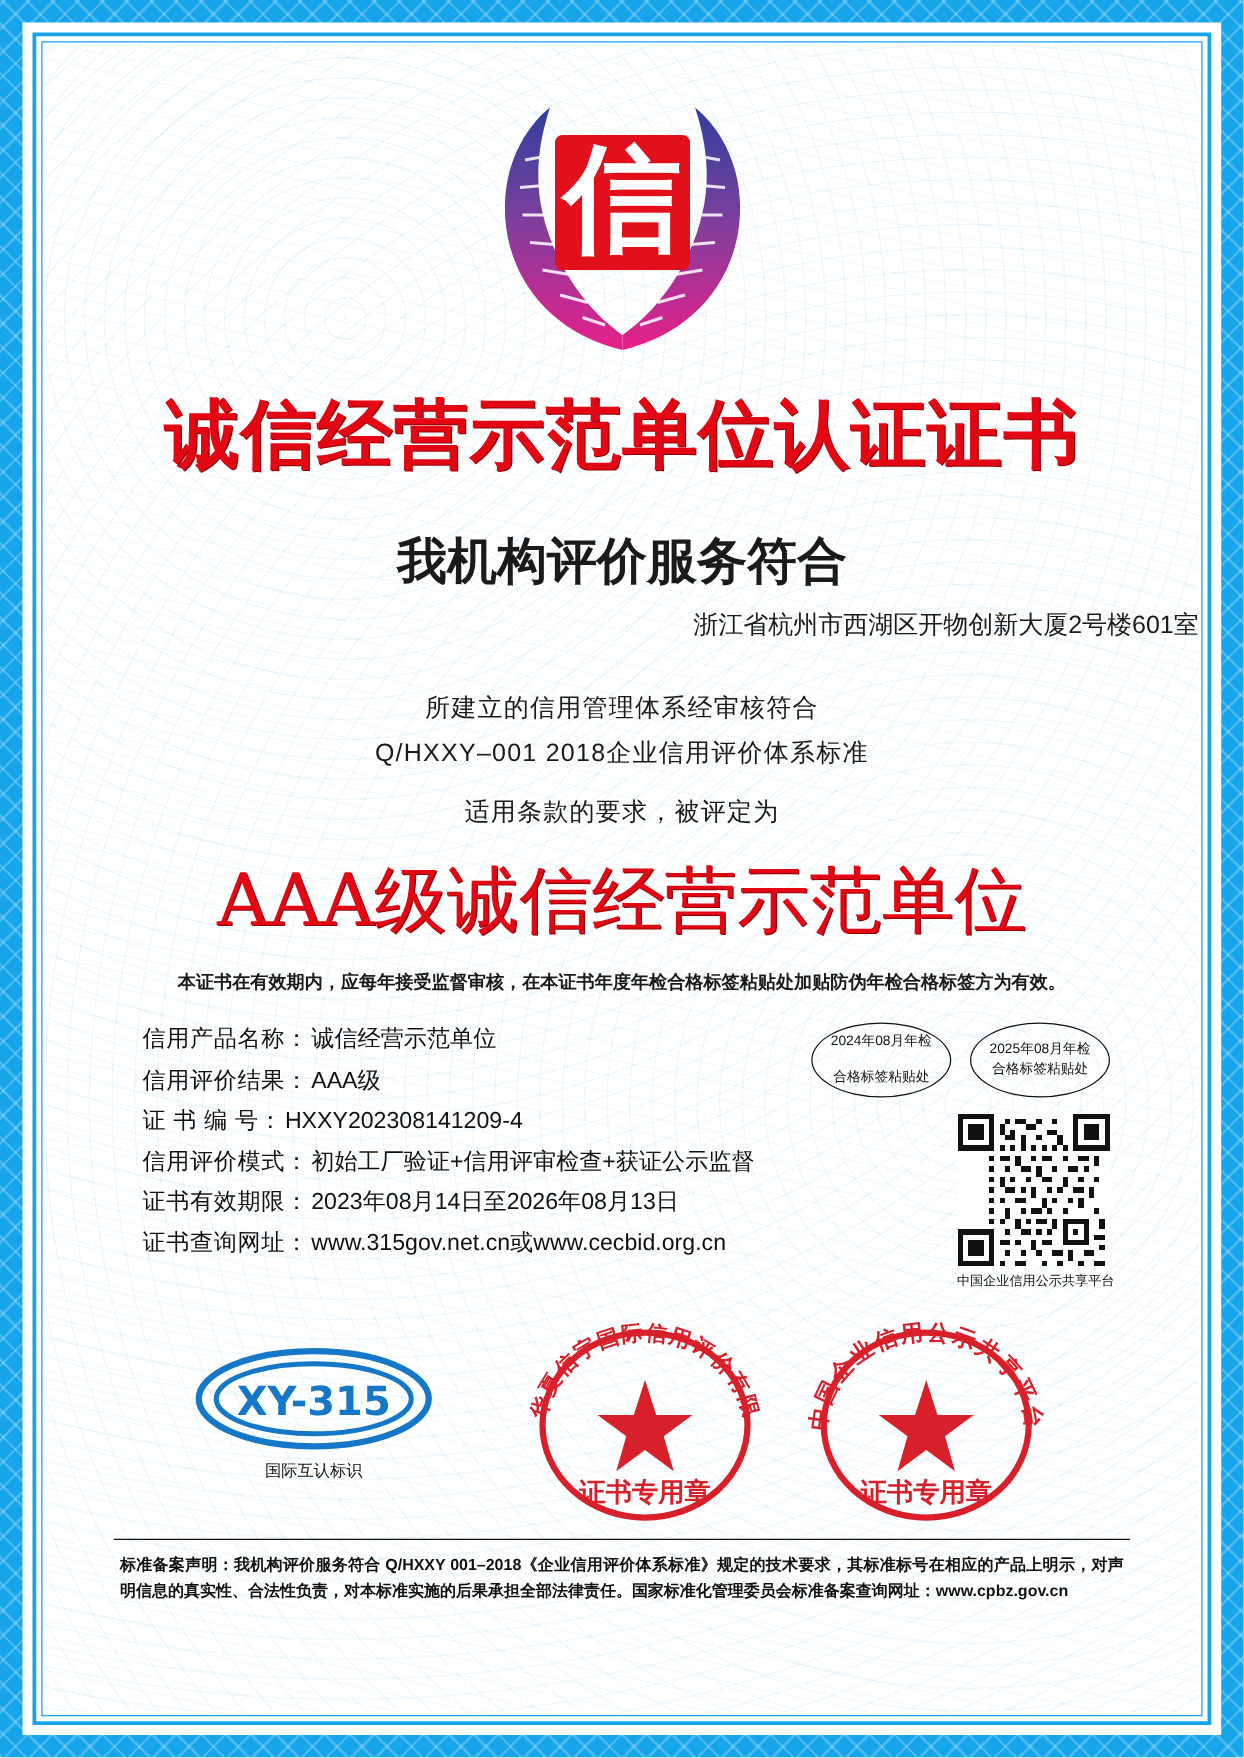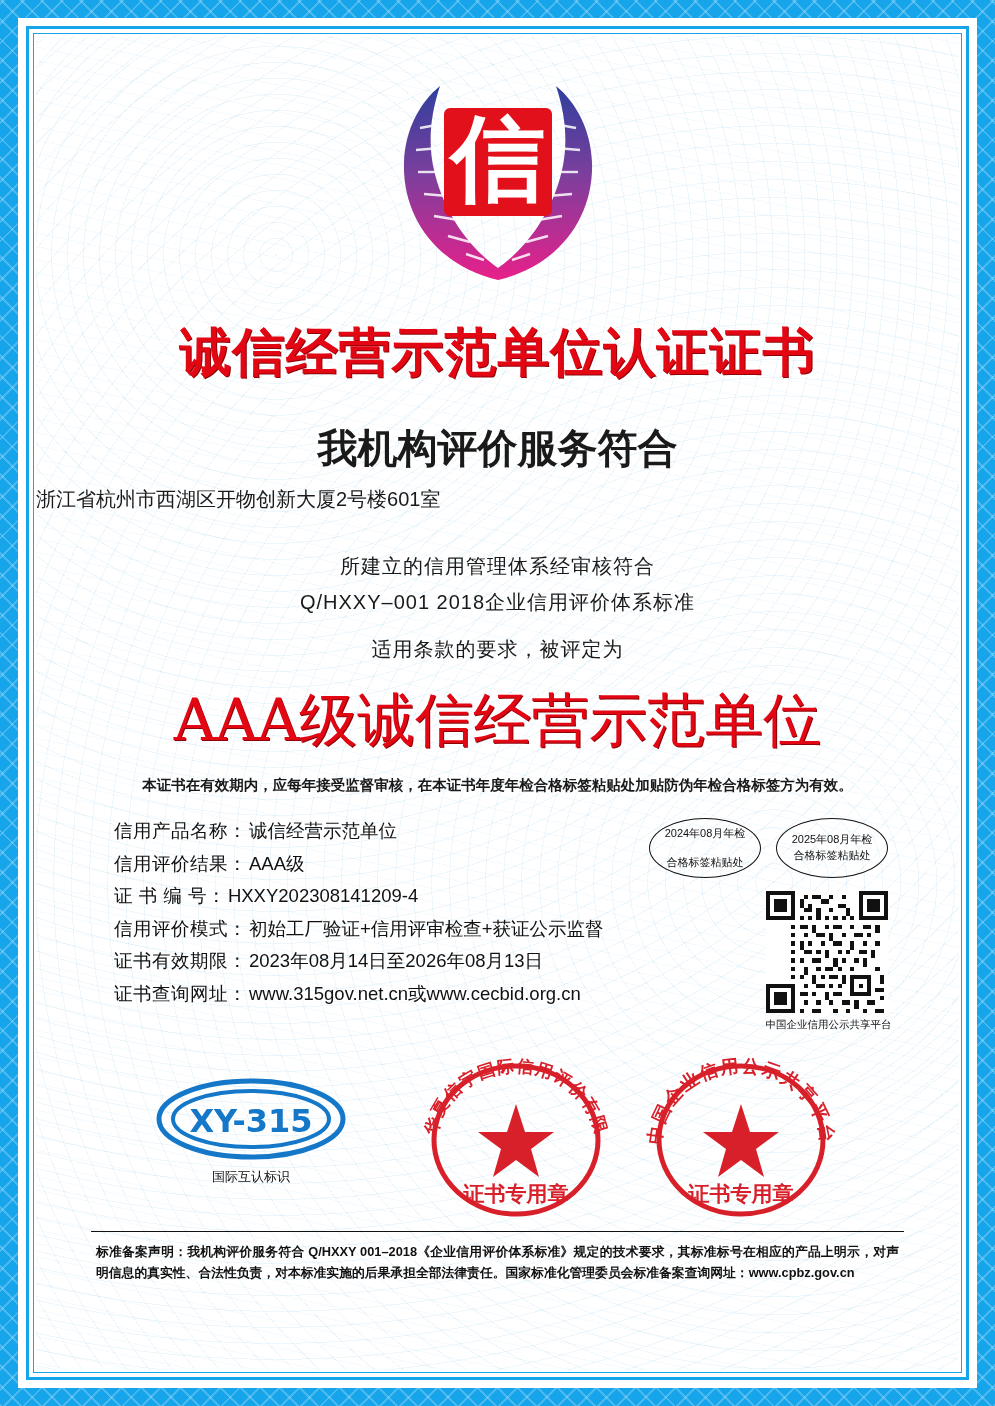--- a/index.html
+++ b/index.html
@@ -97,46 +97,46 @@
     left: 50%;
     top: 22px;
     transform: translateX(-50%);
     width: 260px;
     height: 235px;
   }
 
   
   .main-title {
     position: absolute;
-    top: 282px;
+    top: 272px;
     left: 0; right: 0;
     text-align: center;
     font-family: "DejaVu Sans", sans-serif;
-    font-size: 52px;
+    font-size: 60px;
     font-weight: bold;
     letter-spacing: 1px;
     color: #e30613;
     text-shadow: 1px 1px 0 #8d0208;
     white-space: nowrap;
   }
   .company {
     position: absolute;
     top: 385px;
     left: 0; right: 0;
     text-align: center;
     font-family: "DejaVu Sans", sans-serif;
     font-size: 40px;
     font-weight: bold;
     color: #1a1a1a;
   }
   .address {
     position: absolute;
     top: 450px;
     left: 0; right: 0;
-    text-align: left;
+    text-align: right;
     font-size: 20px;
     color: #1a1a1a;
   }
   .stmt {
     position: absolute;
     left: 0; right: 0;
     text-align: center;
     font-size: 20px;
     color: #1a1a1a;
     letter-spacing: 1px;

